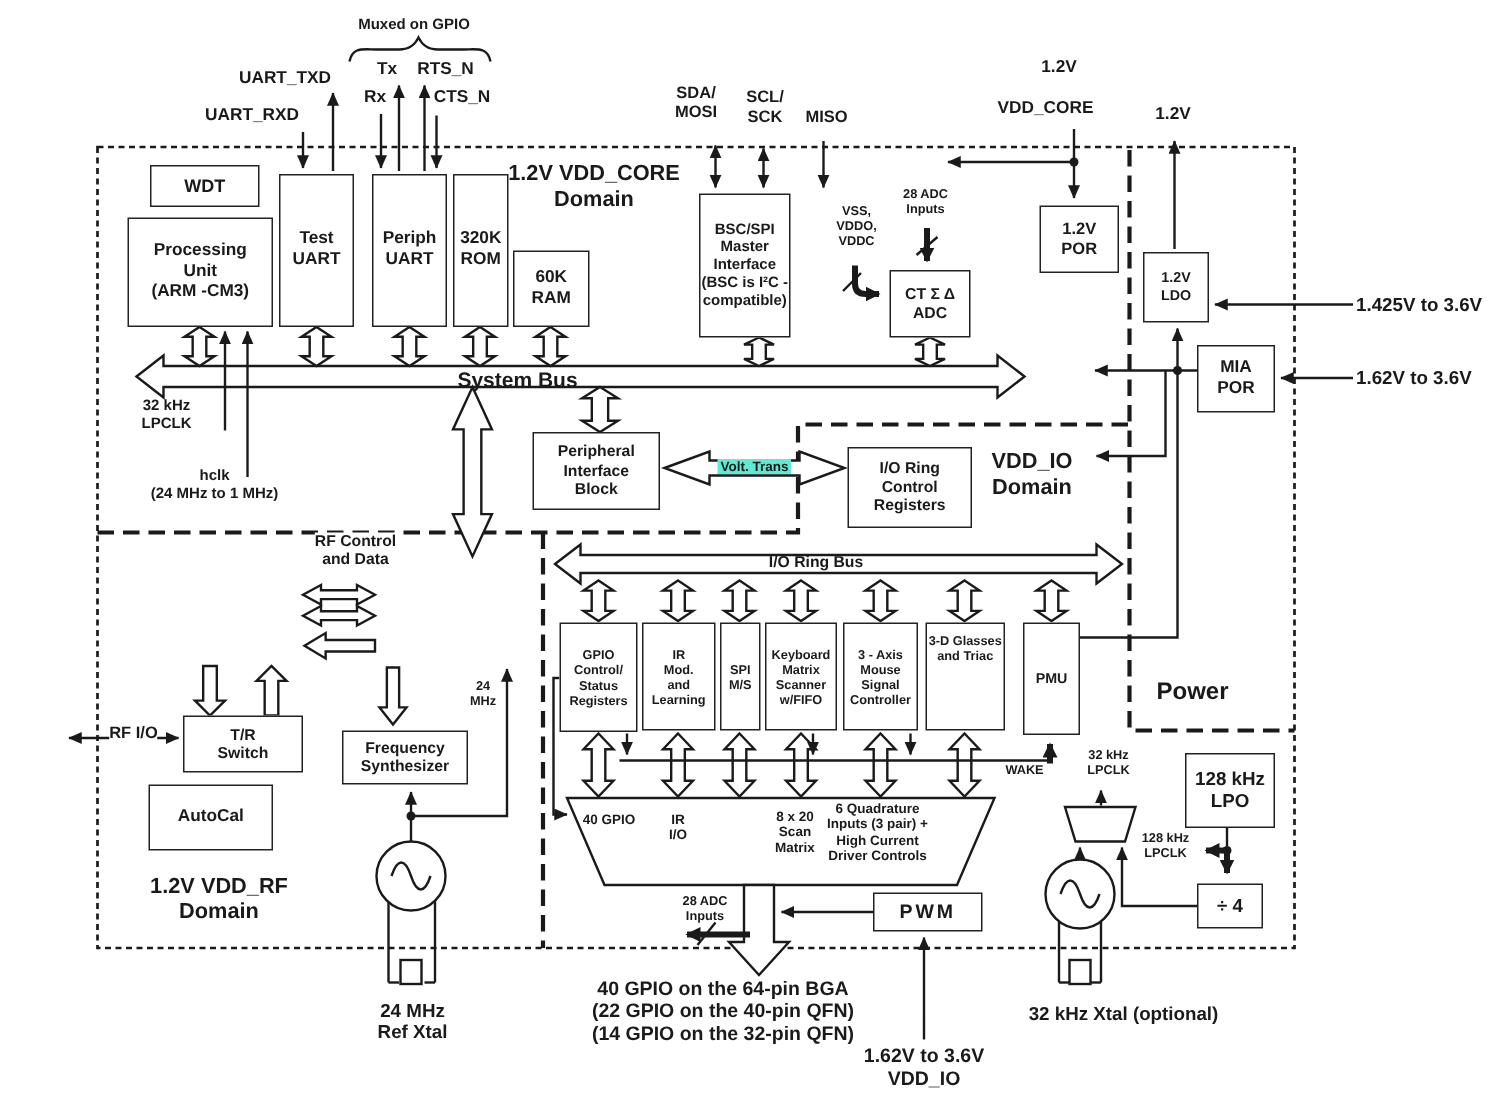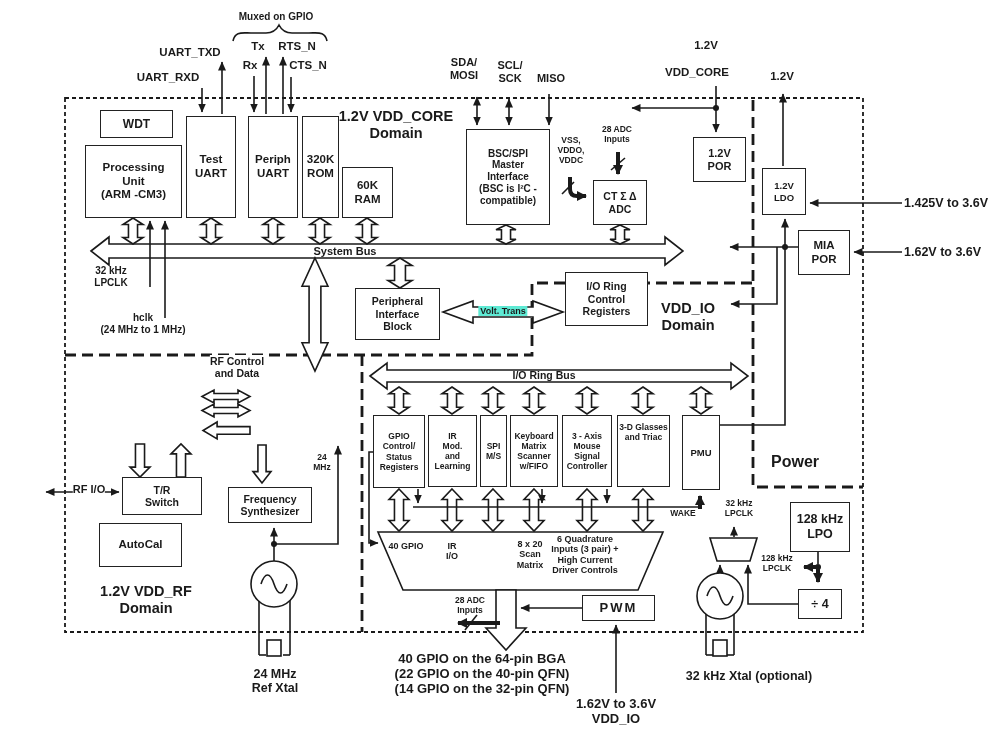--- a/index.html
+++ b/index.html
@@ -163,37 +163,37 @@
 Unit
 (ARM -CM3)</div>
 <div class="blk" style="left:186px;top:116px;width:50px;height:102px;font-size:11.5px">Test
 UART</div>
 <div class="blk" style="left:248px;top:116px;width:50px;height:102px;font-size:11.5px">Periph
 UART</div>
 <div class="blk" style="left:302px;top:116px;width:37px;height:102px;font-size:11.5px">320K
 ROM</div>
 <div class="blk" style="left:342px;top:167px;width:51px;height:51px;font-size:11.5px">60K
 RAM</div>
-<div class="blk" style="left:466px;top:129px;width:84px;height:96px;font-size:10px">BSC/SPI
+<div class="blk" style="left:466px;top:129px;width:61px;height:96px;font-size:10px">BSC/SPI
 Master
 Interface
 (BSC is I²C -
 compatible)</div>
 <div class="blk" style="left:593px;top:180px;width:54px;height:45px;font-size:10.5px">CT  Σ Δ
 ADC</div>
 <div class="blk" style="left:693px;top:137px;width:53px;height:45px;font-size:11px">1.2V
 POR</div>
 <div class="blk" style="left:762px;top:168px;width:44px;height:47px;font-size:9.5px">1.2V
 LDO</div>
 <div class="blk" style="left:798px;top:230px;width:52px;height:45px;font-size:11.5px">MIA
 POR</div>
 <div class="blk" style="left:355px;top:288px;width:85px;height:52px;font-size:10.5px">Peripheral
 Interface
 Block</div>
-<div class="blk" style="left:565px;top:272px;width:83px;height:54px;font-size:10.5px">I/O Ring
+<div class="blk" style="left:565px;top:298px;width:83px;height:54px;font-size:10.5px">I/O Ring
 Control
 Registers</div>
 <div class="blk" style="left:122px;top:477px;width:80px;height:38px;font-size:10.5px">T/R
 Switch</div>
 <div class="blk" style="left:99px;top:523px;width:83px;height:44px;font-size:11.5px">AutoCal</div>
 <div class="blk" style="left:228px;top:487px;width:84px;height:36px;font-size:10.5px">Frequency
 Synthesizer</div>
 <div class="blk" style="left:373px;top:415px;width:52px;height:73px;font-size:8.5px">GPIO
 Control/
 Status
@@ -241,21 +241,21 @@
 VDDO,
 VDDC</span>
 <span class="lbl la" style="left:904px;top:196px;font-size:12.5px">1.425V to 3.6V</span>
 <span class="lbl la" style="left:904px;top:245px;font-size:12.5px">1.62V to 3.6V</span>
 <span class="lbl" style="left:396px;top:108px;font-size:14.5px">1.2V VDD_CORE
 Domain</span>
 <span class="lbl" style="left:111px;top:265px;font-size:10px">32 kHz
 LPCLK</span>
 <span class="lbl" style="left:143px;top:312px;font-size:10px">hclk
 (24 MHz to 1 MHz)</span>
-<span class="lbl" style="left:345px;top:245px;font-size:11px">System Bus</span>
+<span class="lbl" style="left:345px;top:245px;font-size:14px">System Bus</span>
 <span class="lbl" style="left:503px;top:306px;font-size:9px;background:#5eead4;padding:0 2px">Volt. Trans</span>
 <span class="lbl" style="left:688px;top:300px;font-size:14.5px">VDD_IO
 Domain</span>
 <span class="lbl" style="left:544px;top:369px;font-size:10.5px">I/O Ring Bus</span>
 <span class="lbl" style="left:237px;top:355px;font-size:10.5px;background:#fff">RF Control
 and Data</span>
 <span class="lbl" style="left:89px;top:483px;font-size:11px;background:#fff">RF I/O</span>
 <span class="lbl" style="left:322px;top:453px;font-size:8.5px">24
 MHz</span>
 <span class="lbl" style="left:795px;top:453px;font-size:16px">Power</span>

